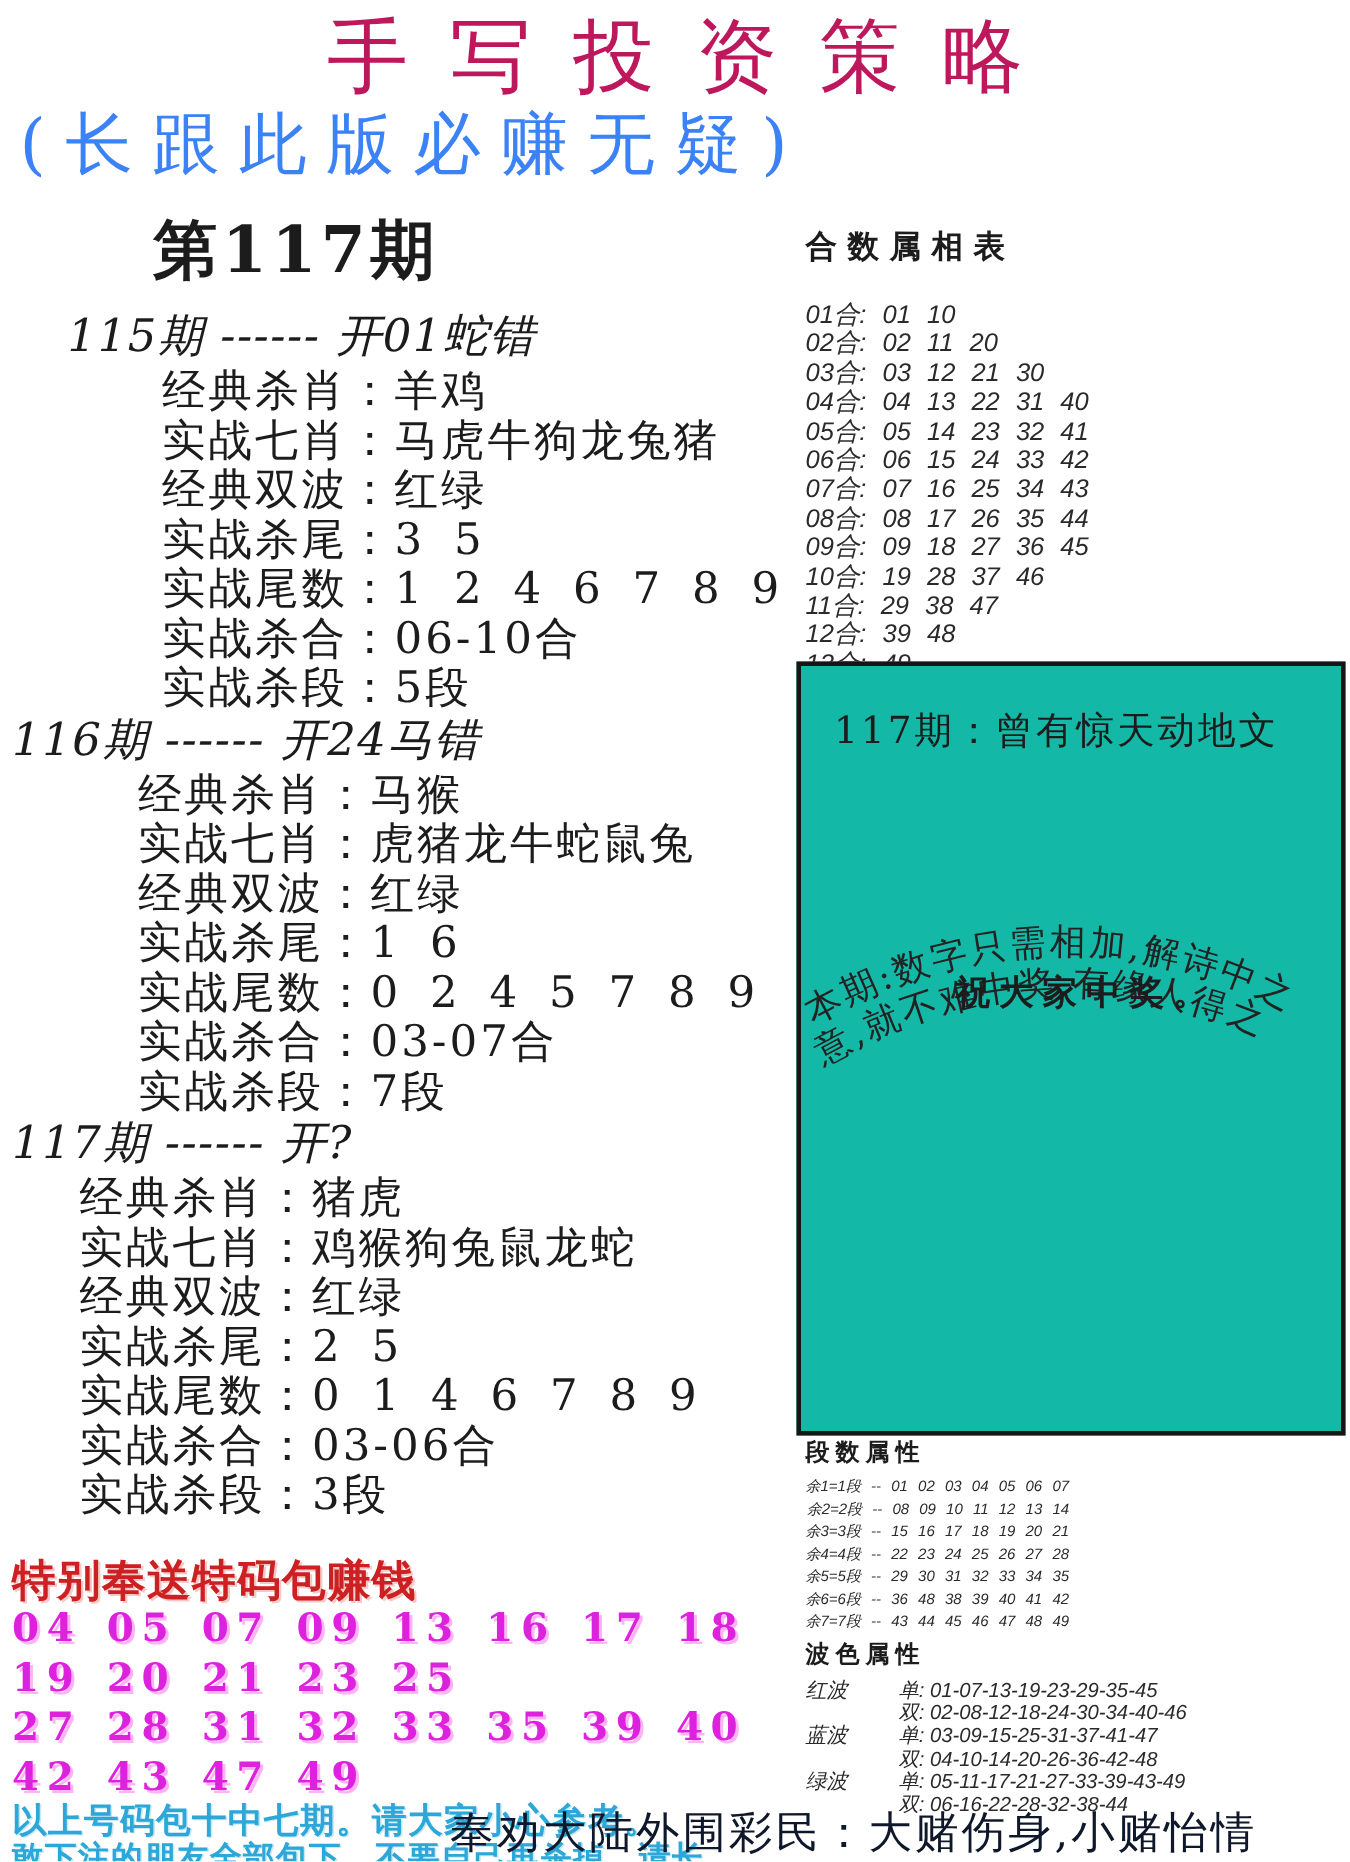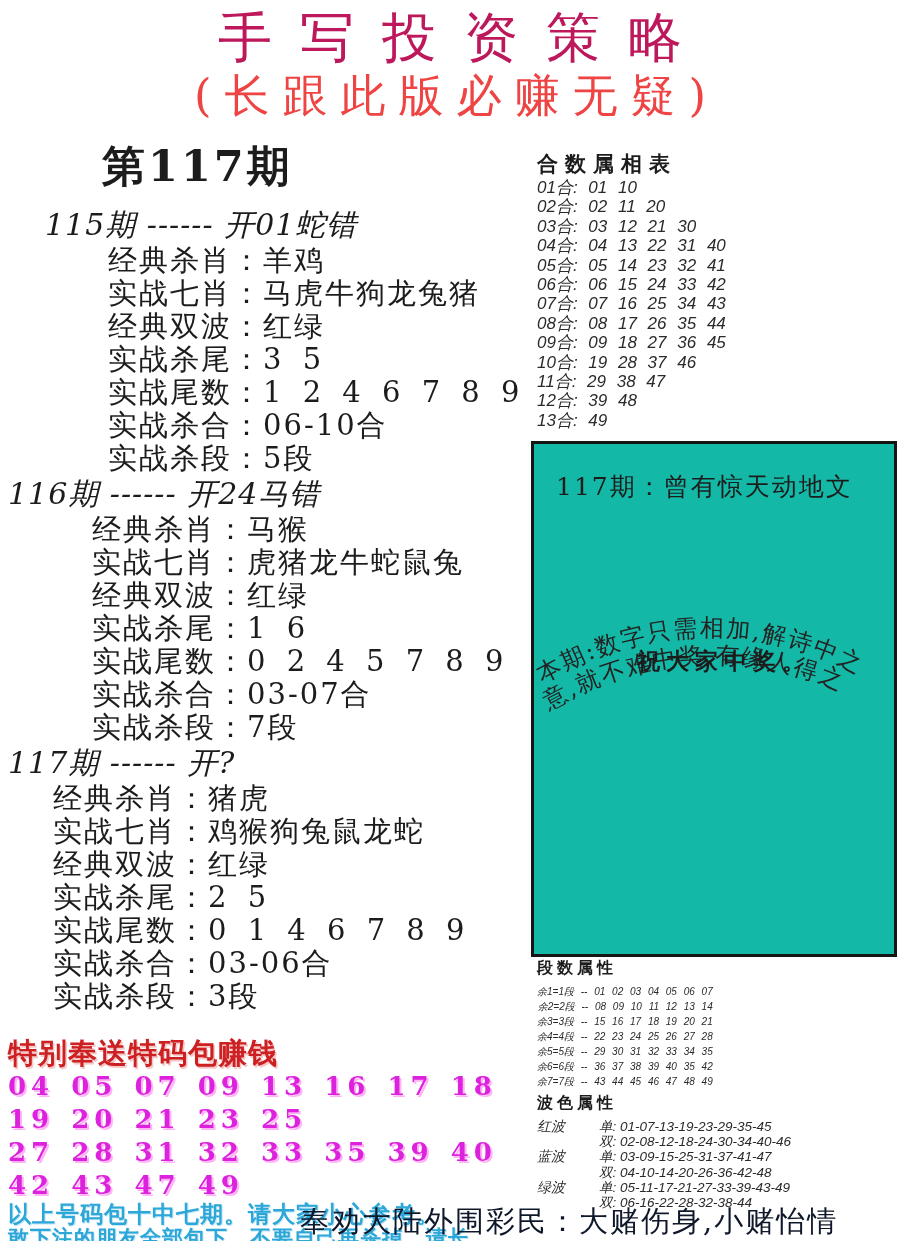--- a/index.html
+++ b/index.html
@@ -6,40 +6,40 @@
   .sheet {
     position:relative; width:900px; height:1241px; background:#ffffff;
     font-family:"DejaVu Serif", serif; color:#1c1c1c; overflow:hidden;
   }
   
   .title {
     position:absolute; top:2px; left:0; width:100%; text-align:center;
     font-size:54px; letter-spacing:28px; text-indent:28px; color:#be185d;
   }
   .subtitle {
-    position:absolute; top:66px; left:0; width:100%; text-align:center;
-    font-size:45px; letter-spacing:13px; text-indent:13px; color:#ef4444;
+    position:absolute; top:66px; left:0; width:100%; 
+    font-size:45px; letter-spacing:13px; text-indent:13px; color:#3b82f6;
   }
   .issue {
     position:absolute; top:138px; left:102px;
     font-size:43px; font-weight:bold; letter-spacing:3px;
   }
   
   .periods { position:absolute; top:206px; left:0; width:525px; }
   .pblock .phead { font-size:30px; font-style:italic; line-height:38px; letter-spacing:1px; }
   .pblock .pline { font-size:29px; line-height:33px; letter-spacing:2px; word-spacing:8px; }
   .b115 .phead { padding-left:45px; }
   .b115 .pline { padding-left:108px; }
   .b116 .phead { padding-left:8px; }
   .b116 .pline { padding-left:92px; }
   .b117 .phead { padding-left:8px; }
   .b117 .pline { padding-left:53px; }
   
   .hesu { position:absolute; left:537px; top:150px; }
-  .htitle { font-size:21px; font-weight:bold; letter-spacing:7px; margin-bottom:0; }
+  .htitle { font-size:21px; font-weight:bold; letter-spacing:7px; margin-bottom:22px; }
   .hrow {
     font-family:"Liberation Sans", sans-serif; font-style:italic;
     font-size:17px; line-height:19.4px; word-spacing:6px; color:#2a2a2a;
   }
   
   .poem-box {
     position:absolute; left:531px; top:441px; width:360px; height:510px;
     border:3px solid #151515; background:#14b8a6;
   }
   .poem-head { position:absolute; top:26px; left:22px; font-size:25px; letter-spacing:2px; }
@@ -173,21 +173,21 @@
 
   <div class="duanshu">
     <div class="small-title">段数属性</div>
     <div>
 
     <div class="drow">余1=1段 -- 01 02 03 04 05 06 07</div>
         <div class="drow">余2=2段 -- 08 09 10 11 12 13 14</div>
         <div class="drow">余3=3段 -- 15 16 17 18 19 20 21</div>
         <div class="drow">余4=4段 -- 22 23 24 25 26 27 28</div>
         <div class="drow">余5=5段 -- 29 30 31 32 33 34 35</div>
-        <div class="drow">余6=6段 -- 36 37 38 39 40 35 42</div>
+        <div class="drow">余6=6段 -- 36 48 38 39 40 41 42</div>
         <div class="drow">余7=7段 -- 43 44 45 46 47 48 49</div>
       </div>
   </div>
 
   <div class="bose">
     <div class="small-title">波色属性</div>
     <div class="bose-grid">
 
         <div class="wave-label">红波</div>
         <div class="wave-line">单: 01-07-13-19-23-29-35-45</div>

